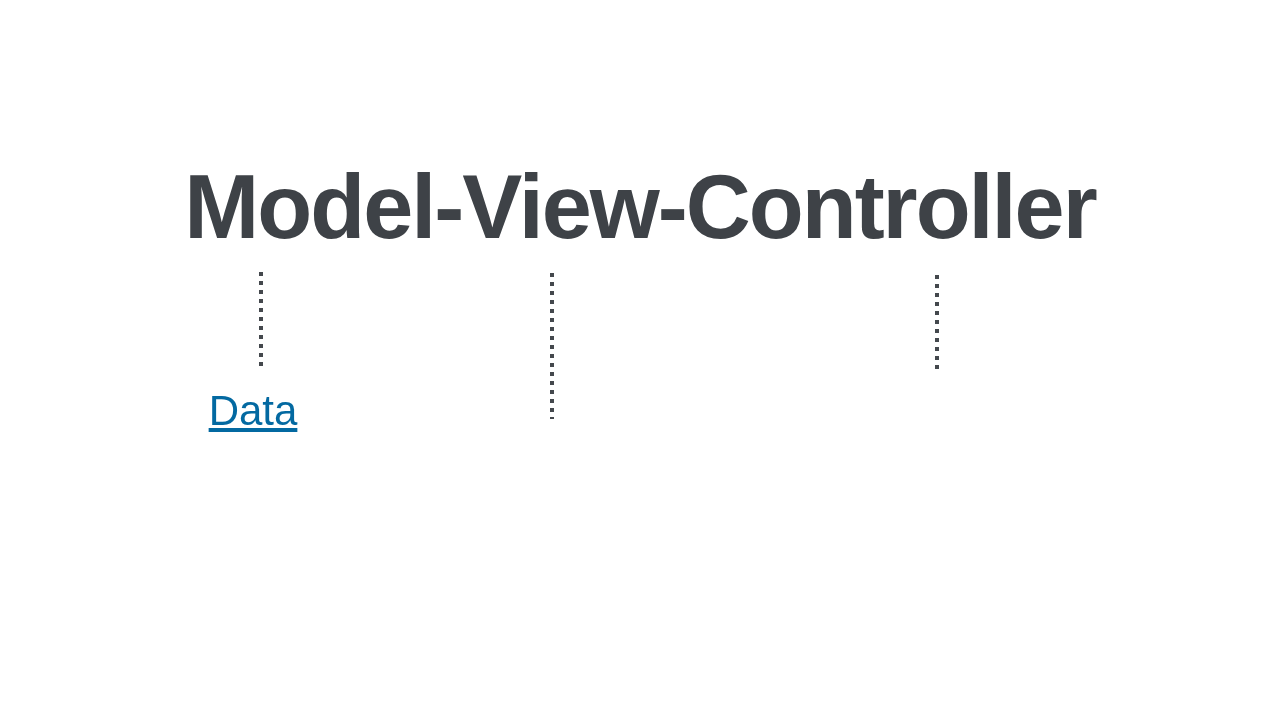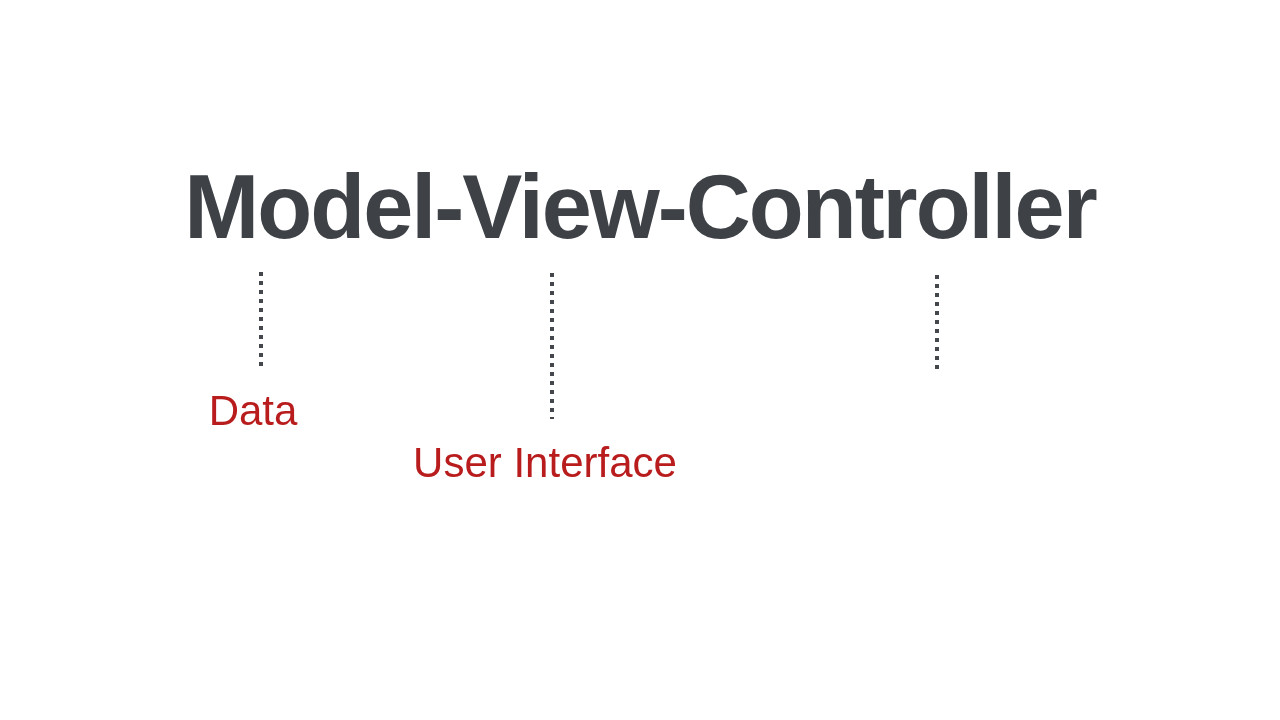--- a/index.html
+++ b/index.html
@@ -41,38 +41,38 @@
   }
   .connector.model      { left: 259px; top: 272px; height: 97px;  }
   .connector.view       { left: 550px; top: 273px; height: 146px; }
   .connector.controller { left: 935px; top: 275px; height: 94px;  }
   .label {
     position: absolute;
     transform: translateX(-50%);
     font-size: 42px;
     line-height: 1;
     font-weight: 400;
-    color: #b91c1c;
+    color: #0369a1;
     white-space: nowrap;
+    text-decoration: underline;
   }
   .label.data           { left: 253px; top: 390px; }
   .label.user-interface { left: 545px; top: 442px; }
   .label.coordinator    { left: 929px; top: 389px; }
 </style>
 </head>
 <body>
 
 <div class="stage">
 
   <h1 class="title">Model-View-Controller</h1>
 
   <div class="connector model"></div>
 
   <div class="connector view"></div>
 
   <div class="connector controller"></div>
 
   <div class="label data">Data</div>
 
-  <div class="label user-interface">User Interface</div>
 
 
 </div>
 
 </body></html>

